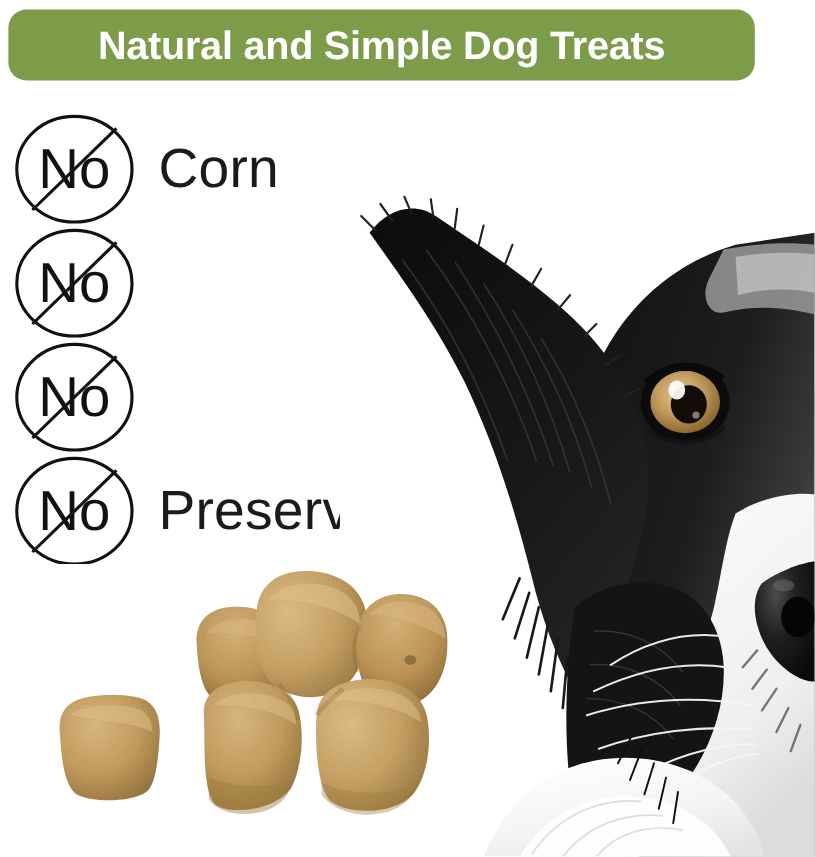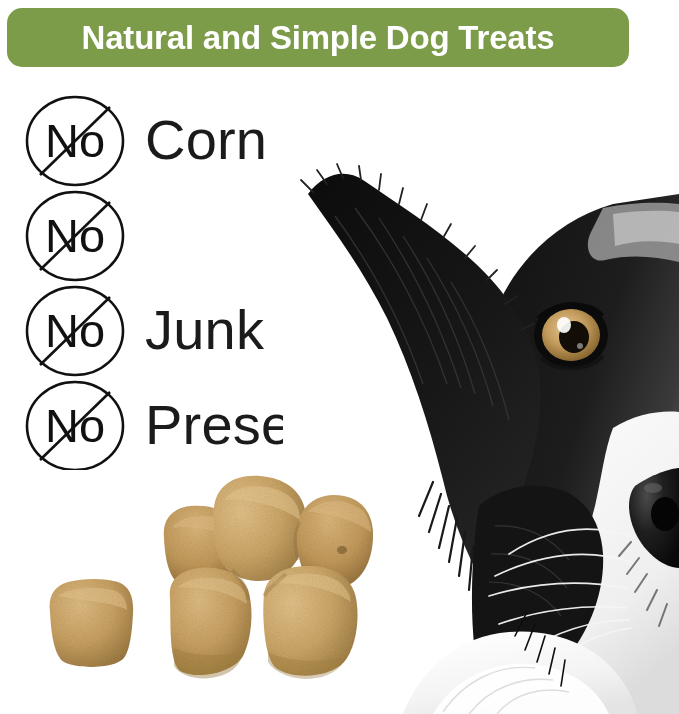--- a/index.html
+++ b/index.html
@@ -16,27 +16,27 @@
     background:#7d9c4a;border-radius:15px;
     display:flex;align-items:center;justify-content:center;
   }
   .banner-title{
     color:#ffffff;font-weight:bold;font-size:33px;letter-spacing:-0.2px;
     font-family:"Liberation Sans", sans-serif;white-space:nowrap;
     line-height:1;
   }
 
   
-  .claims{position:absolute;left:17px;top:92px;width:420px;text-align:right;}
+  .claims{position:absolute;left:4px;top:92px;width:420px;text-align:right;}
   .claim-row{position:relative;height:95px;}
   .no-badge{position:absolute;left:6px;top:3px;width:104px;height:92px;}
   .claim-text{
     position:absolute;left:128px;top:0;height:95px;
     display:flex;align-items:center;
-    font-size:56px;color:#1b1b1b;font-weight:300;
+    font-size:46px;color:#1b1b1b;font-weight:300;
     font-family:"Liberation Sans", sans-serif;
     letter-spacing:0.2px;white-space:nowrap;
   }
 
   
   .dog-photo{
     position:absolute;left:283px;top:76px;width:396px;height:638px;
     overflow:hidden;
   }
   .dog-svg{display:block;width:100%;height:100%;}
@@ -78,21 +78,20 @@
     </div>
 
     <div class="claim-row">
       <span class="no-badge">
         <svg viewBox="0 0 104 92" class="dog-svg" xmlns="http://www.w3.org/2000/svg" aria-hidden="true">
           <ellipse cx="52" cy="46" rx="48" ry="44" fill="none" stroke="#111" stroke-width="2.6"></ellipse>
           <line x1="17" y1="80" x2="87" y2="12" stroke="#111" stroke-width="2.6"></line>
           <text x="52" y="62" text-anchor="middle" font-family="Liberation Sans, sans-serif" font-size="47" font-weight="300" fill="#111">No</text>
         </svg>
       </span>
-      <span class="claim-text">Junk</span>
     </div>
 
     <div class="claim-row">
       <span class="no-badge">
         <svg viewBox="0 0 104 92" class="dog-svg" xmlns="http://www.w3.org/2000/svg" aria-hidden="true">
           <ellipse cx="52" cy="46" rx="48" ry="44" fill="none" stroke="#111" stroke-width="2.6"></ellipse>
           <line x1="17" y1="80" x2="87" y2="12" stroke="#111" stroke-width="2.6"></line>
           <text x="52" y="62" text-anchor="middle" font-family="Liberation Sans, sans-serif" font-size="47" font-weight="300" fill="#111">No</text>
         </svg>
       </span>

